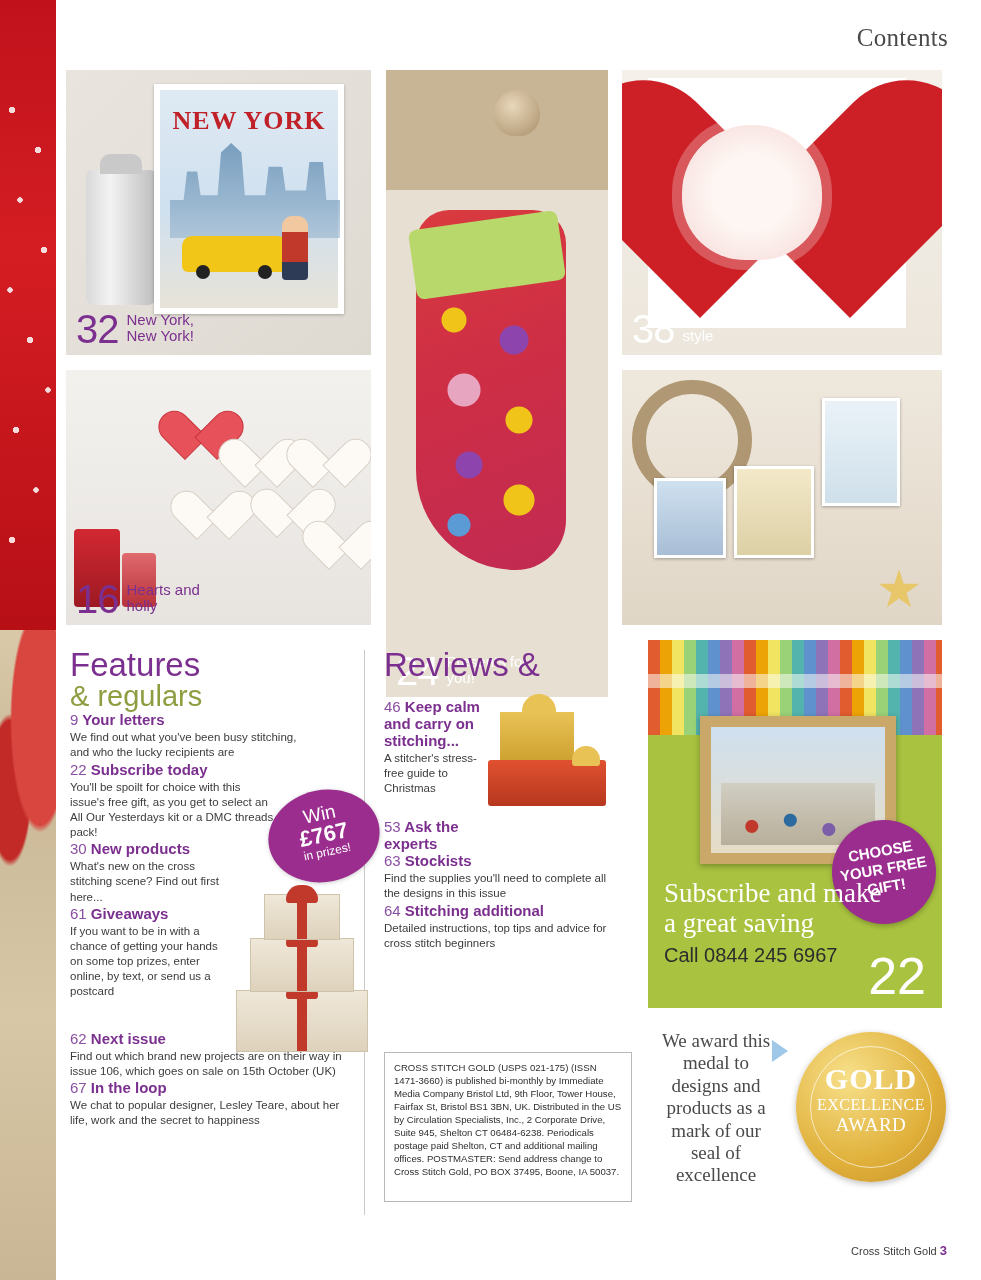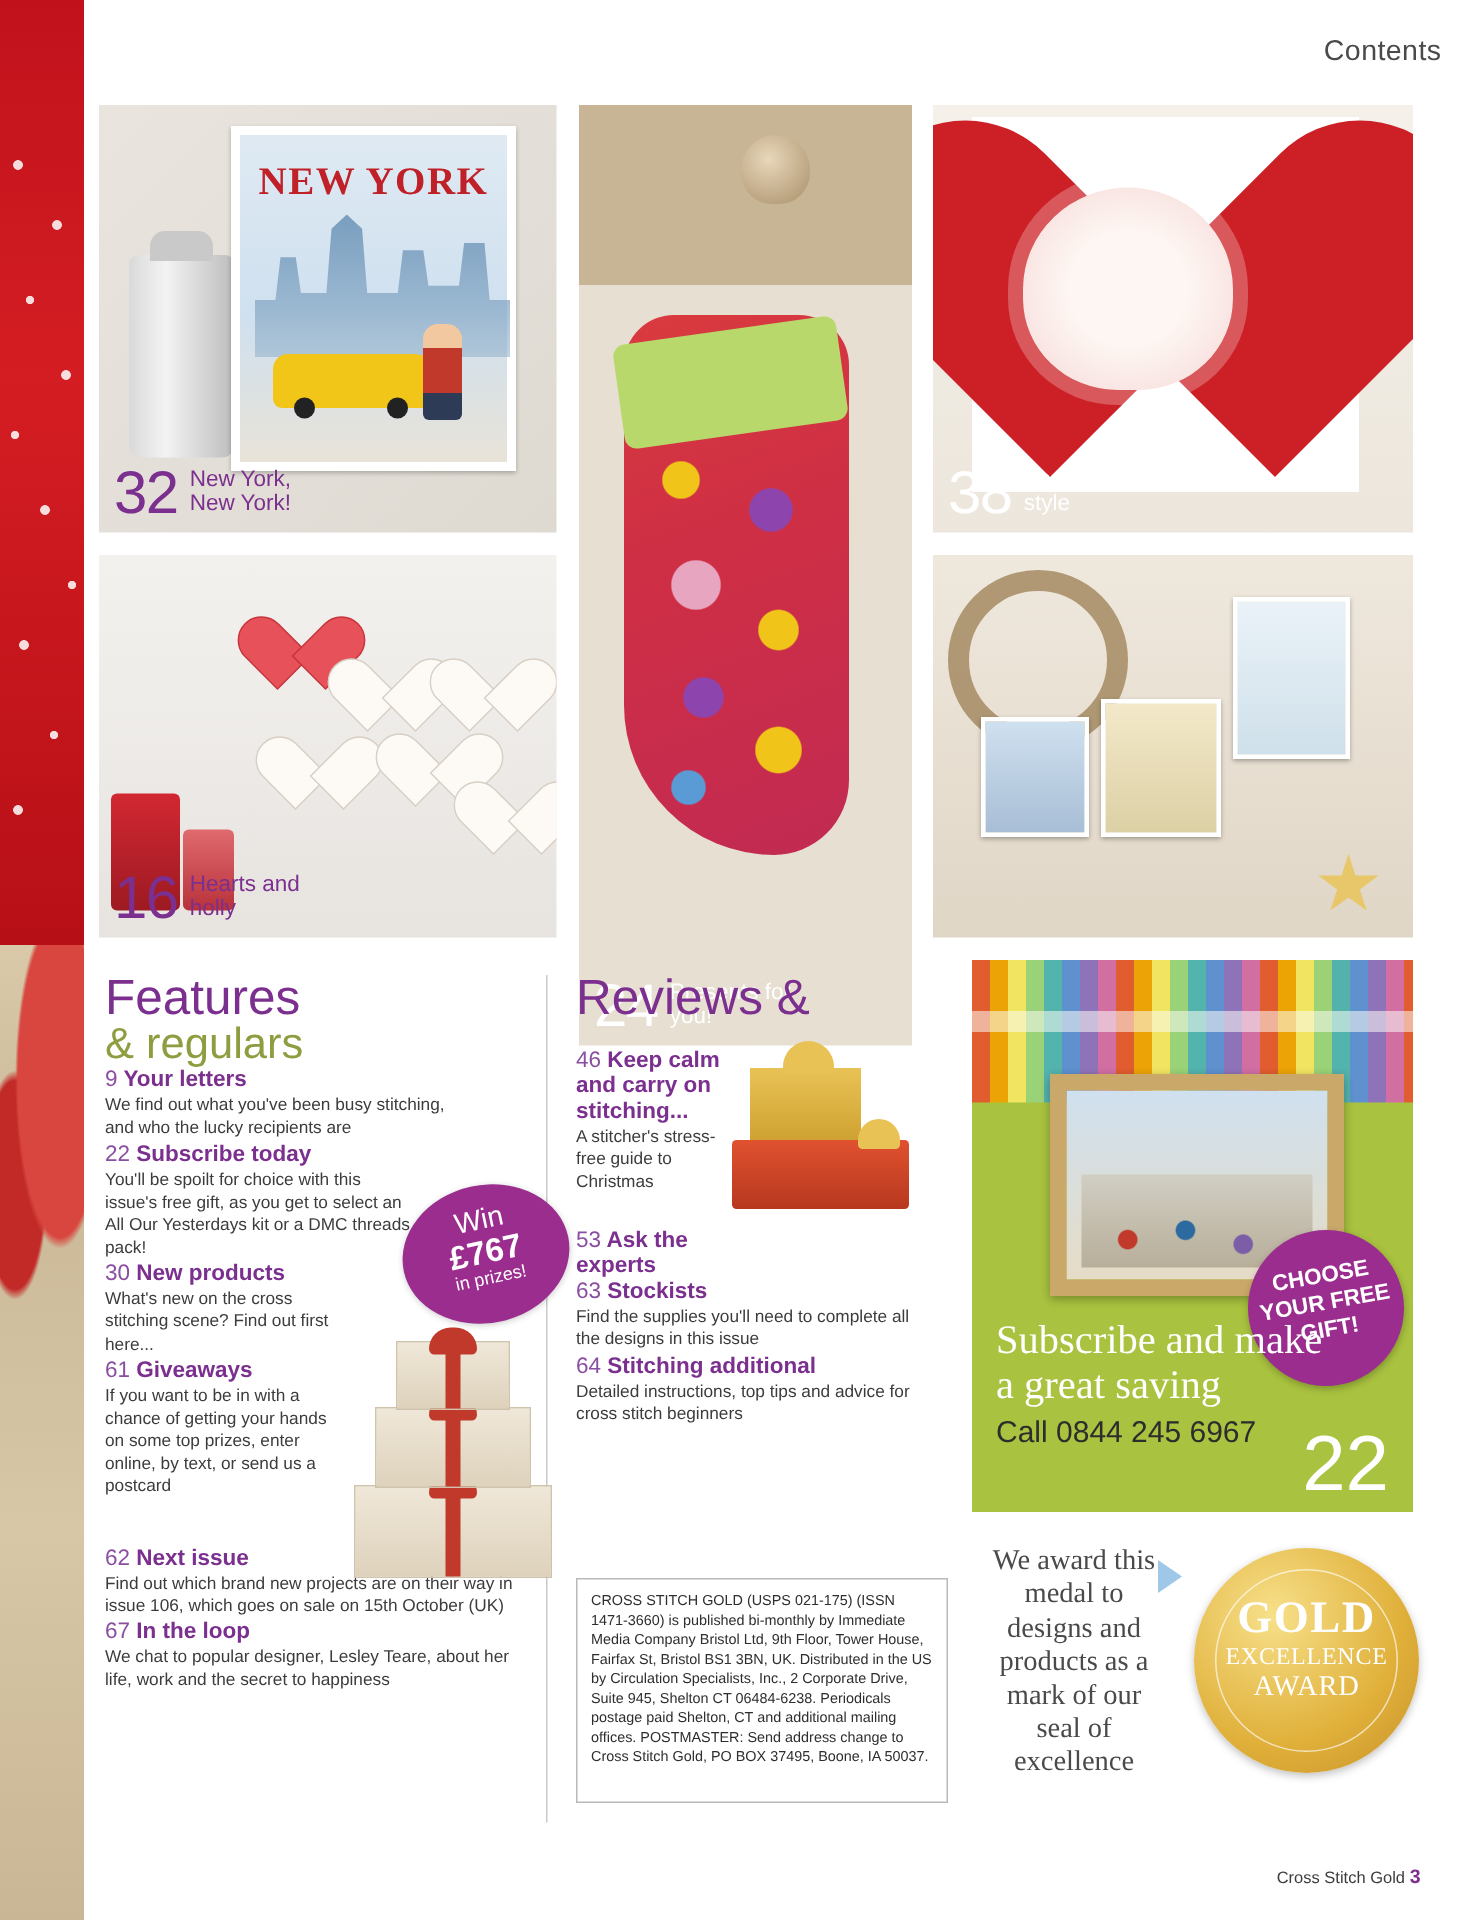--- a/index.html
+++ b/index.html
@@ -37,22 +37,22 @@
     background: linear-gradient(180deg,#d9c9a9 0%,#cbb998 25%,#d7c7a6 60%,#c9b694 100%);
   }
   .left-strip-bottom:before{
     content:""; position:absolute; left:0; top:0; width:56px; height:240px;
     background: radial-gradient(ellipse at 40px 90px, #d8463f 0 28px, rgba(216,70,63,0) 30px),
                 radial-gradient(ellipse at 10px 160px, #c22a28 0 20px, rgba(194,42,40,0) 22px);
   }
 
   
   .contents-title{
-    position:absolute; right:20px; top:24px;
-    font-size:19px; color:#4a4a4a; letter-spacing:.3px;
+    position:absolute; right:33px; top:24px;
+    font-size:25px; color:#4a4a4a; letter-spacing:.3px;font-family:Liberation Serif, serif;
   }
 
   
   .photo{ position:absolute; overflow:hidden; }
   .cap{
     position:absolute; left:0; bottom:0; right:0;
     display:flex; align-items:flex-start; gap:8px;
     padding:6px 8px 8px 10px;
     color:#ffffff;
   }

